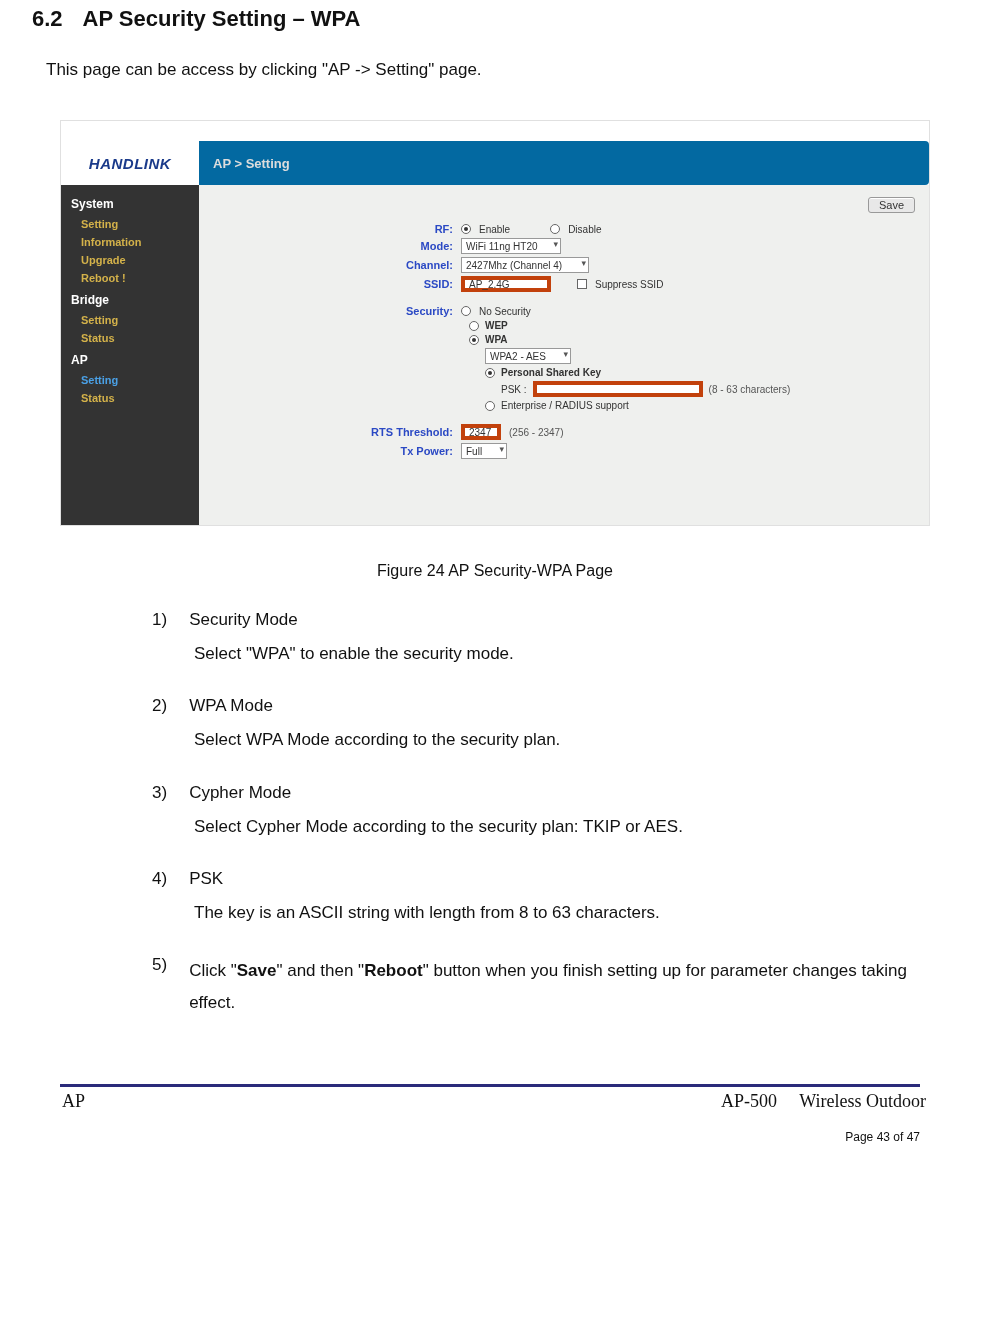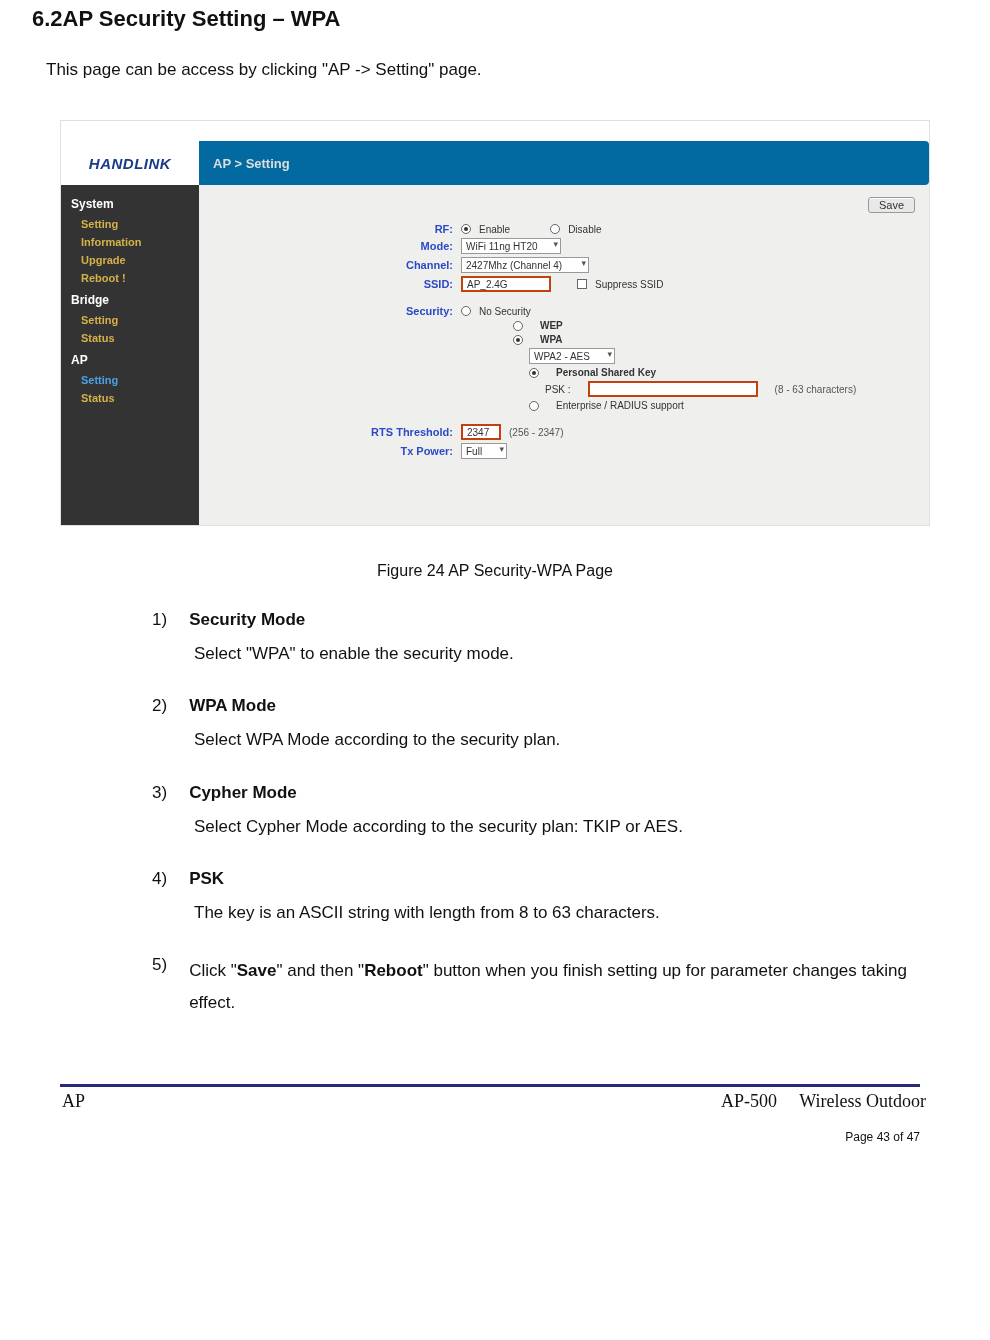--- a/index.html
+++ b/index.html
@@ -11,21 +11,21 @@
     font-size: 16px;
   }
   .page {
     padding: 0 32px 20px 32px;
   }
   .section-title {
     font-size: 22px;
     font-weight: 700;
     margin: 6px 0 28px 0;
   }
-  .section-title .num { }
+  .section-title .num { margin-right: 20px; }
   .intro {
     font-size: 17px;
     margin: 0 0 40px 14px;
   }
 
   
   .figure {
     border: 1px solid #e0e0e0;
     margin: 0 28px 0 28px;
     background: #fff;
@@ -101,40 +101,40 @@
   }
   .sel {
     background:#fff; border:1px solid #999;
     height:16px; font-size:10px; padding:0 14px 0 4px;
     position:relative; display:inline-flex; align-items:center;
   }
   .sel::after {
     content:"▾"; position:absolute; right:2px; top:0; font-size:9px; color:#555;
   }
   .tin {
-    background:#fff; border:2px solid #c2410c;
+    background:#fff; border:4px solid #c2410c;
     height:16px; font-size:10px; padding:0 4px;
     display:inline-flex; align-items:center;
   }
   .optlab { font-size:10px; }
 
   .indent1 { padding-left:256px; }
-  .indent1 .val { gap:17px;margin-left:44px; }
+  .indent1 .val { gap:6px; }
   .spacer { height:10px; }
 
   .fig-caption {
     text-align:center; font-size:16px;
     margin:36px 0 30px 0;
   }
 
   .olist { margin:0 4px 0 120px; }
   .oitem { margin-bottom:26px; }
   .oitem .oh { display:flex; gap:22px; margin-bottom:8px; }
   .oitem .onum { font-size:17px; }
-  .oitem .otitle { font-size:17px; font-weight:700; }
+  .oitem .otitle { font-size:17px; font-weight:400; }
   .oitem .odesc { font-size:17px; margin-left:42px; line-height:1.9; }
   .oitem .odesc .b { font-weight:700; }
 
   .footer-rule { border-top:3px solid #2a2a7a; margin:18px 70px 4px 60px; }
   .footer-line1 {
     font-family:"Times New Roman", serif;
     font-size:18px;
     display:flex; justify-content:center; gap:10px;
     margin: 4px 60px 0 60px;
     position:relative;

